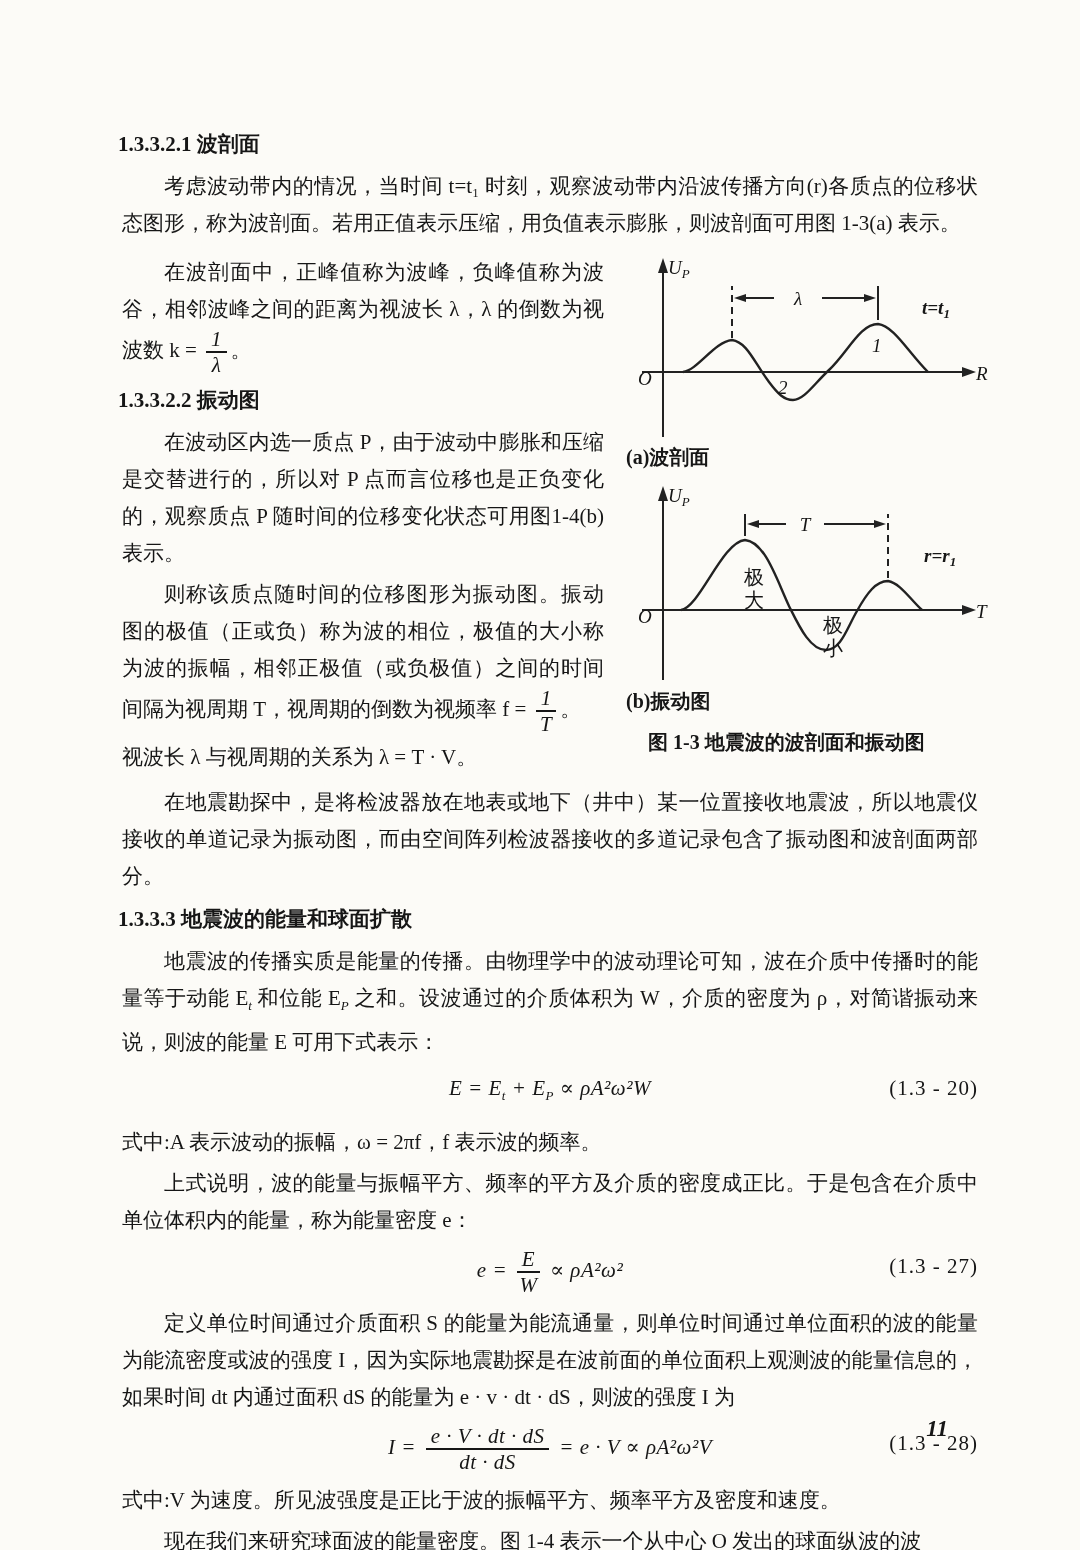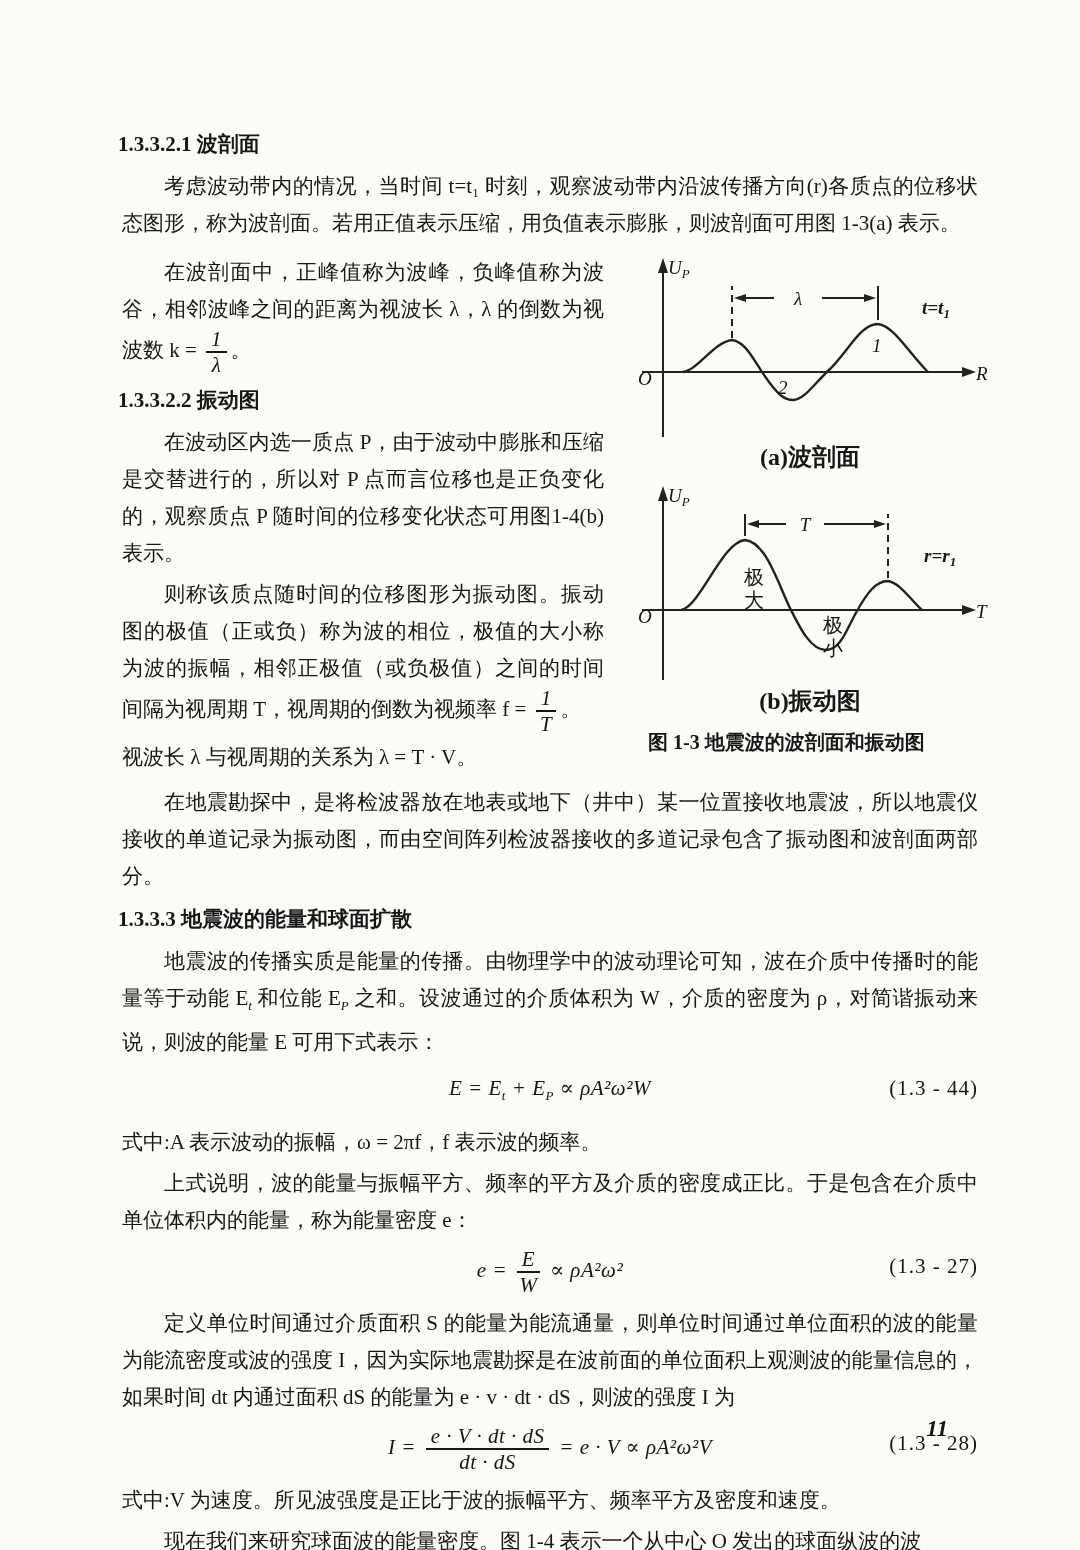--- a/index.html
+++ b/index.html
@@ -23,21 +23,21 @@
     display:inline-block;vertical-align:-15px;text-align:center;
     line-height:1.05;font-style:italic;margin:0 4px;text-indent:0;
   }
   .frac .num{display:block;border-bottom:2px solid #161616;padding:0 5px 1px;}
   .frac .den{display:block;padding-top:1px;}
   .eqrow{position:relative;display:flex;justify-content:center;margin:9px 0;text-indent:0;}
   .eq{font-style:italic;letter-spacing:0.5px;}
   .eqlabel{position:absolute;right:4px;font-style:normal;letter-spacing:1px;}
   sub{font-size:0.62em;font-style:italic;}
   .figblock{margin-top:2px;}
-  .figcap{text-align:center;font-weight:bold;font-size:24px;line-height:26px;margin:0 0 10px;}
+  .figcap{text-align:left;font-weight:bold;font-size:20px;line-height:26px;margin:0 0 10px;}
   .fig13cap{font-weight:bold;font-size:20px;margin-top:6px;padding-left:22px;text-indent:0;text-align:left;}
   .pagenum{position:absolute;right:132px;bottom:108px;font-style:italic;font-size:23px;font-weight:bold;text-align:right;}
   svg{display:block;}
   .ax{stroke:#222;stroke-width:2;fill:none;}
   .curve{stroke:#222;stroke-width:2.4;fill:none;}
   .dash{stroke:#222;stroke-width:2;stroke-dasharray:7 5;fill:none;}
   .ah{fill:#222;stroke:none;}
   .svgtext{font-family:"Liberation Serif","DejaVu Serif",serif;font-size:19px;font-style:italic;fill:#161616;}
   .svgbold{font-weight:bold;}
   .svgcjk{font-family:"Liberation Serif","DejaVu Serif",serif;font-size:20px;font-style:normal;fill:#161616;}
@@ -128,21 +128,21 @@
     </div>
 
     <p>在地震勘探中，是将检波器放在地表或地下（井中）某一位置接收地震波，所以地震仪接收的单道记录为振动图，而由空间阵列检波器接收的多道记录包含了振动图和波剖面两部分。</p>
 
     <div class="sec-heading">1.3.3.3  地震波的能量和球面扩散</div>
 
     <p><span>地震波的传播实质是能量的传播。由物理学中的波动理论可知，波在介质中传播时的能量等于动能 E</span><sub>t</sub><span> 和位能 E</span><sub>P</sub><span> 之和。设波通过的介质体积为 W，介质的密度为 ρ，对简谐振动来说，则波的能量 E 可用下式表示：</span></p>
 
     <div class="eqrow">
       <span class="eq"><span>E = E</span><sub>t</sub><span> + E</span><sub>P</sub><span> ∝ ρA²ω²W</span></span>
-      <span class="eqlabel">(1.3 - 44)</span>
+      <span class="eqlabel">(1.3 - 20)</span>
     </div>
 
     <p class="noindent">式中:A 表示波动的振幅，ω = 2πf，f 表示波的频率。</p>
 
     <p>上式说明，波的能量与振幅平方、频率的平方及介质的密度成正比。于是包含在介质中单位体积内的能量，称为能量密度 e：</p>
 
     <div class="eqrow">
       <span class="eq"><span>e = </span><span class="frac"><span class="num">E</span><span class="den">W</span></span><span> ∝ ρA²ω²</span></span>
       <span class="eqlabel">(1.3 - 27)</span>
     </div>

